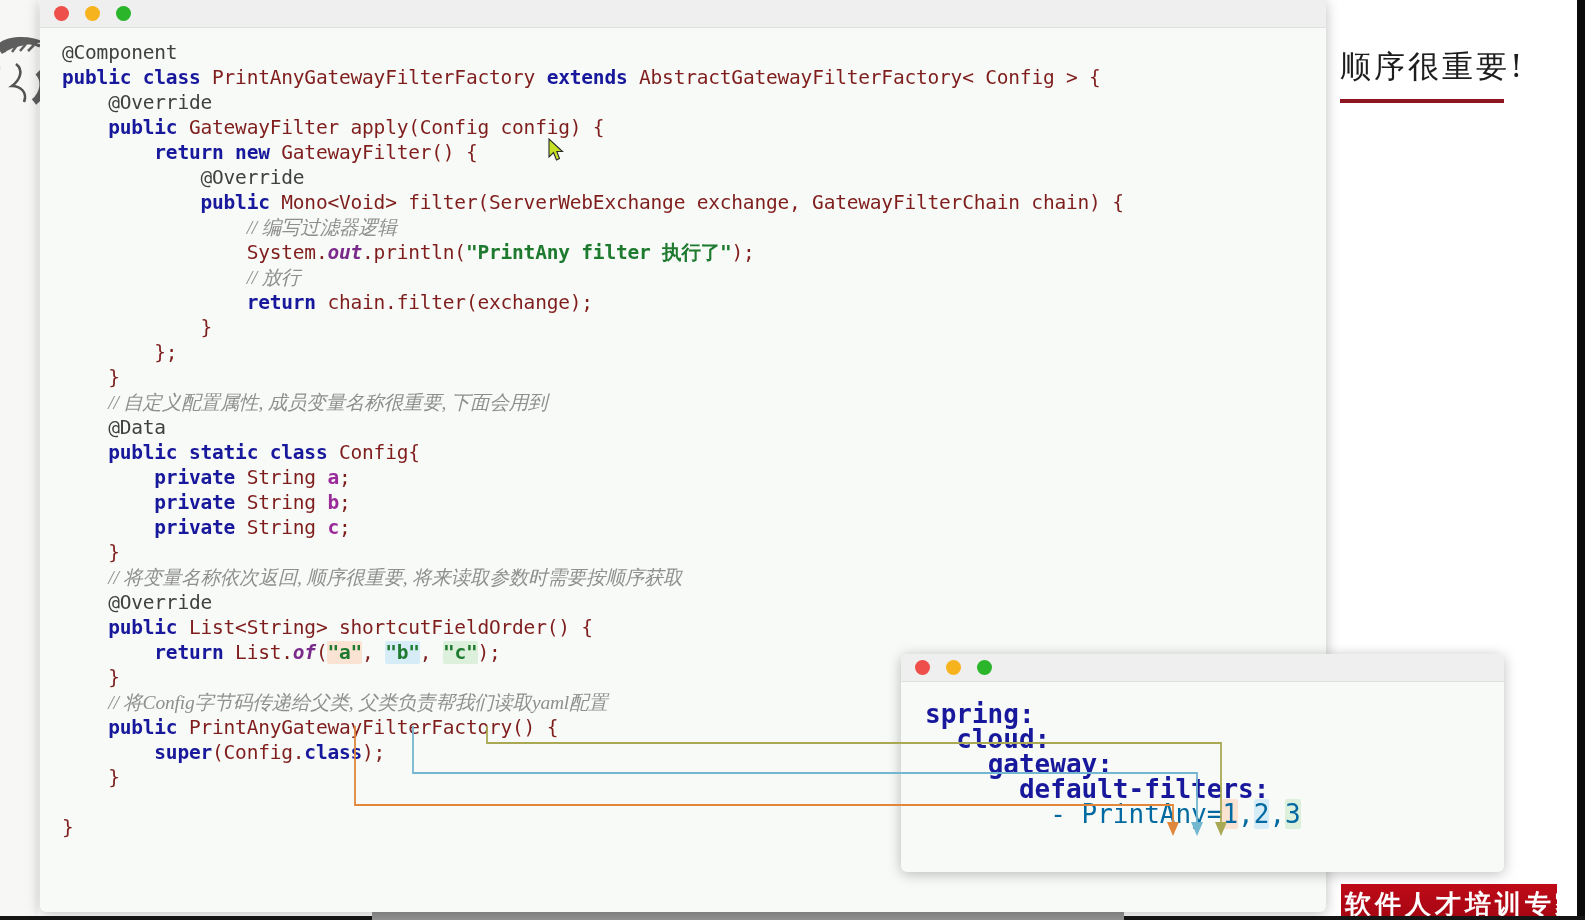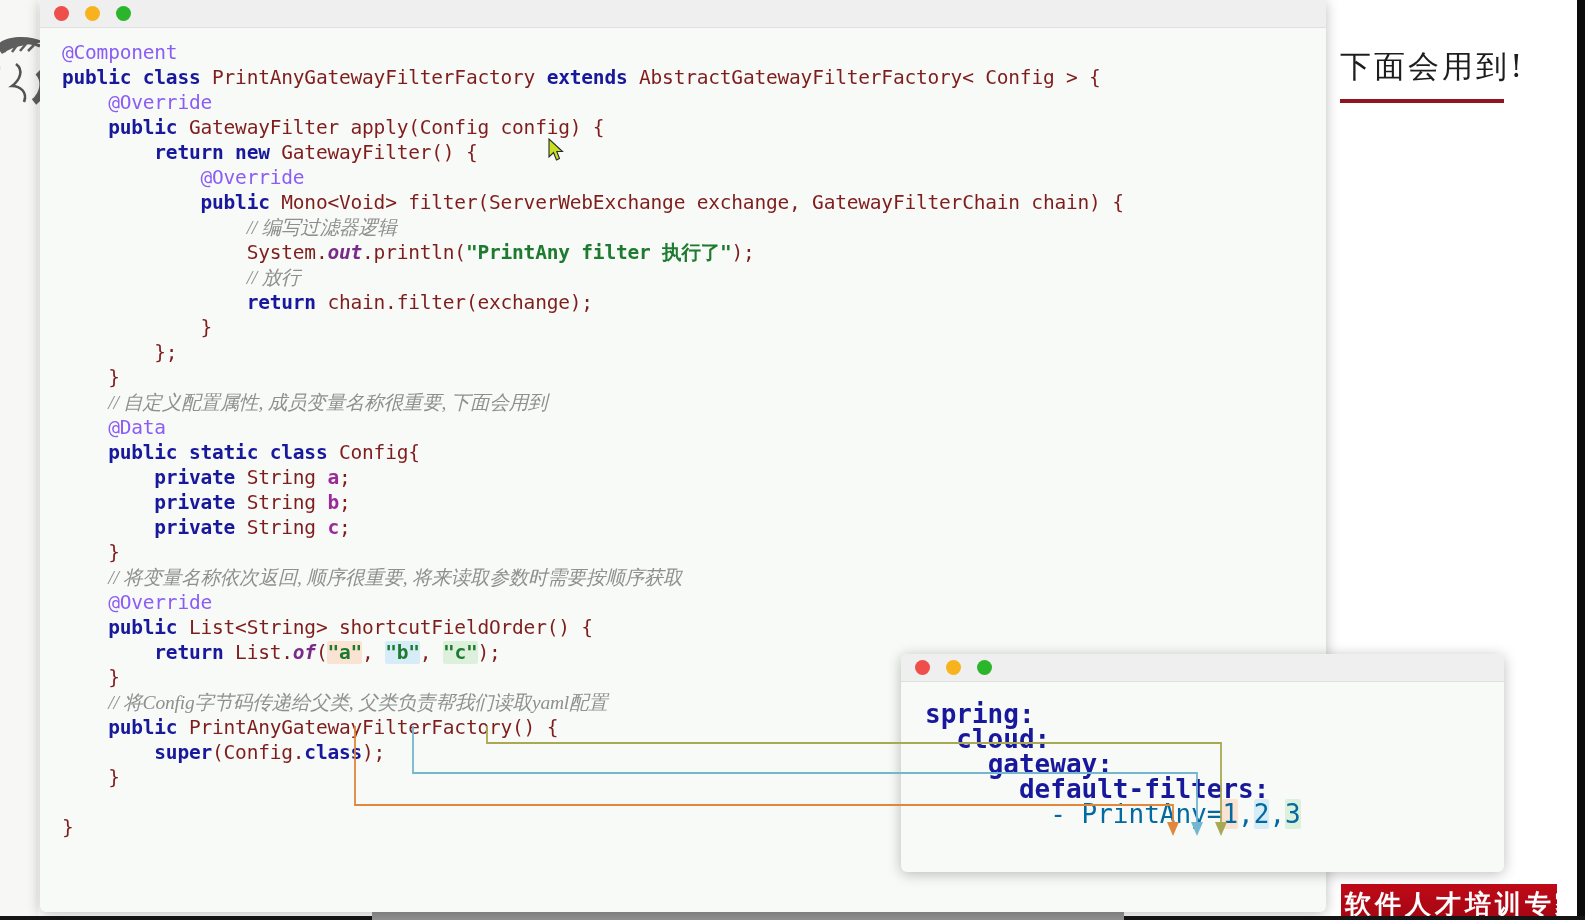--- a/index.html
+++ b/index.html
@@ -136,21 +136,21 @@
     font-size: 19.5px;
     line-height: 25px;
     color: #262626;
     white-space: pre;
     letter-spacing: -0.2px;
   }
   .cl { display: block; height: 25px; }
 
   
   .kw    { color: #18189c; font-weight: bold; text-align: right; }   
-  .ann   { color: #8b5cf6; }                       
+  .ann   { color: #404040; }                       
   .cmt   { color: #8f8f8f; font-style: italic; font-family: Liberation Serif, serif; }   
   .str   { color: #1d7a2f; font-weight: bold; }    
   .fld   { color: #9a2a9a; font-weight: bold; }    
   .pln   { color: #7f1d1d; }
   .stat  { color: #7a2a8a; font-style: italic; font-weight: bold; } 
 
   .hl-a { background: #fae3d2; border-radius: 2px; }
   .hl-b { background: #d6edf7; border-radius: 2px; }
   .hl-c { background: #dcf0dc; border-radius: 2px; }
 
@@ -197,21 +197,21 @@
     <svg viewBox="0 0 58 85" width="58" height="85" aria-hidden="true">
       <path d="M2 18 C10 8, 34 6, 50 14 C38 16, 20 17, 8 26 Z" fill="#4a4a4a"></path>
       <path d="M4 20 C14 13, 32 12, 46 18" stroke="#4a4a4a" stroke-width="3" fill="none"></path>
       <path d="M10 24 L16 16 M18 24 L24 16 M26 23 L32 16 M34 23 L40 17" stroke="#4a4a4a" stroke-width="2.5" fill="none"></path>
       <path d="M22 36 C30 42, 26 52, 18 58 C26 58, 34 64, 30 74" stroke="#3d3d3d" stroke-width="2.6" fill="none"></path>
       <path d="M0 30 C6 34, 6 44, 1 50" stroke="#3d3d3d" stroke-width="3" fill="none"></path>
       <path d="M44 44 C52 52, 50 66, 40 74" stroke="#4a4a4a" stroke-width="7" fill="none"></path>
     </svg>
   </div>
 
-  <div id="slide-heading">下面会用到!</div>
+  <div id="slide-heading">顺序很重要!</div>
   <div id="slide-heading-rule"></div>
 
   <div id="footer-banner">
     <div id="footer-banner-text">软件人才培训专家</div>
   </div>
 
   <div id="outer-dark-edge"></div>
   <div id="outer-dark-bottom"></div>
 </div>
 

